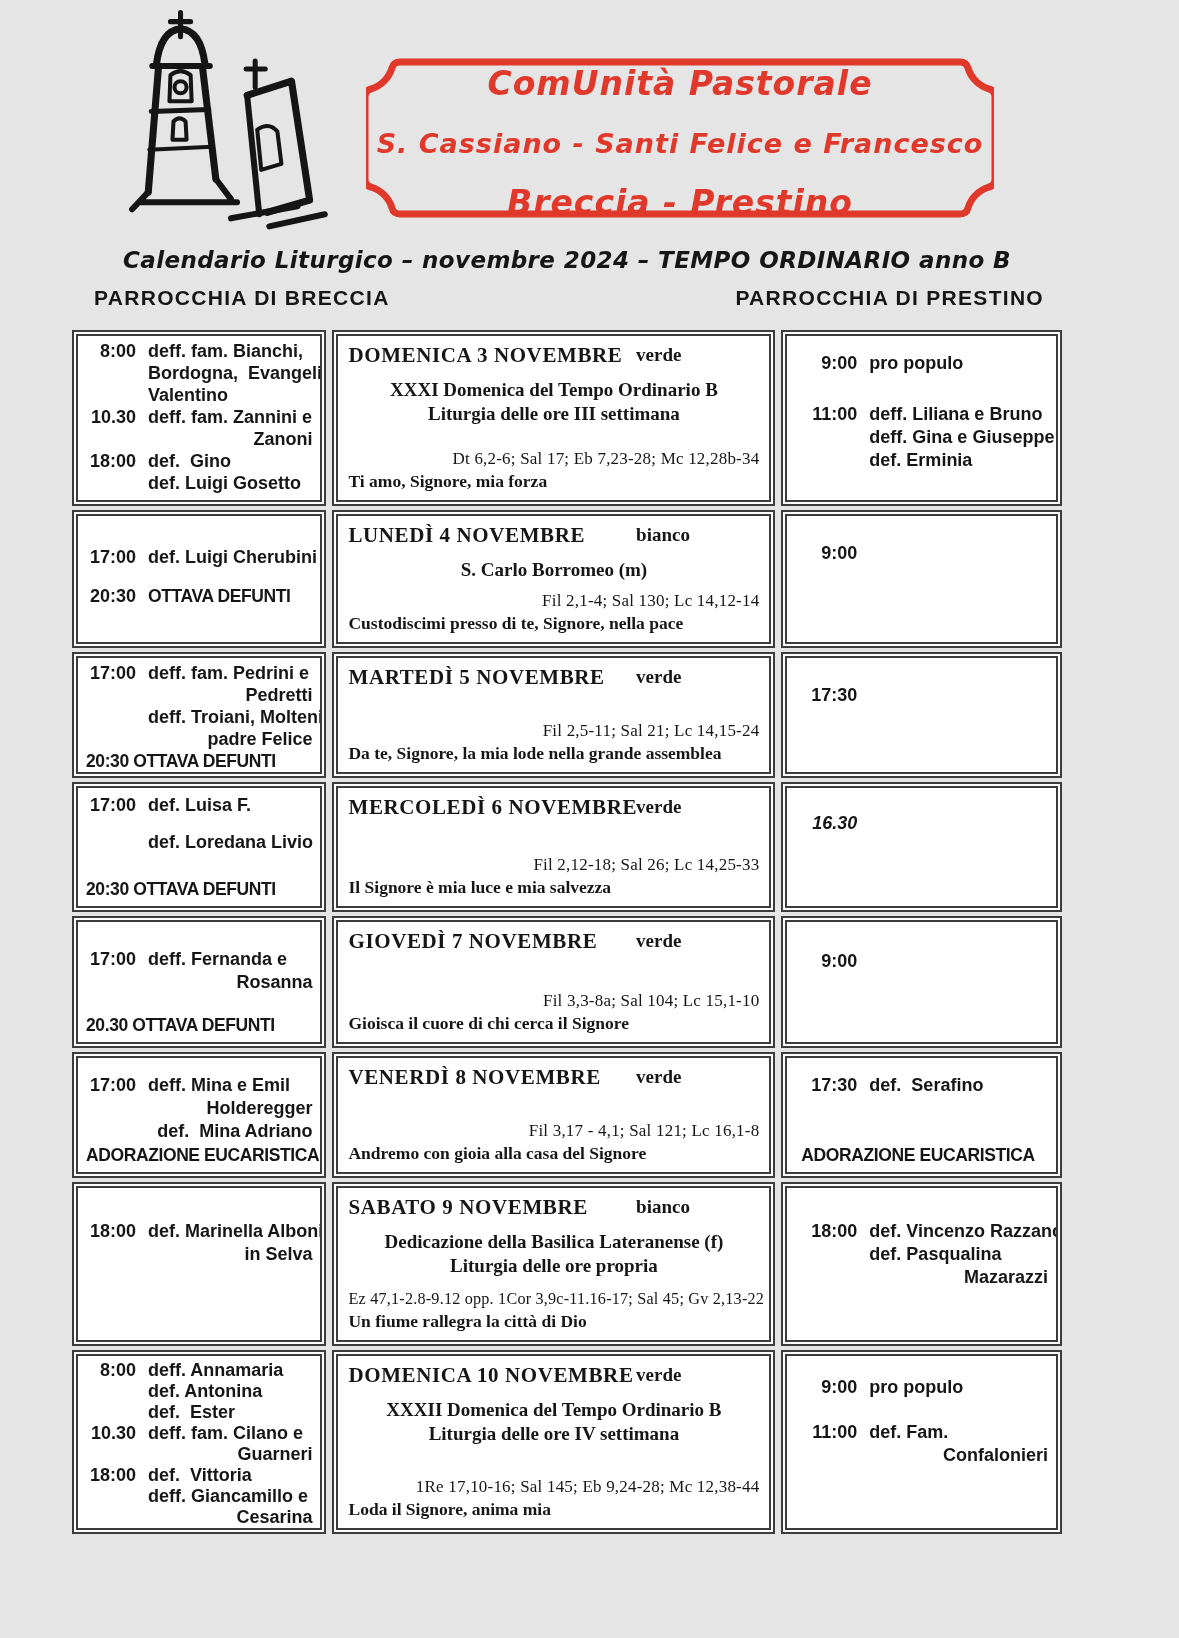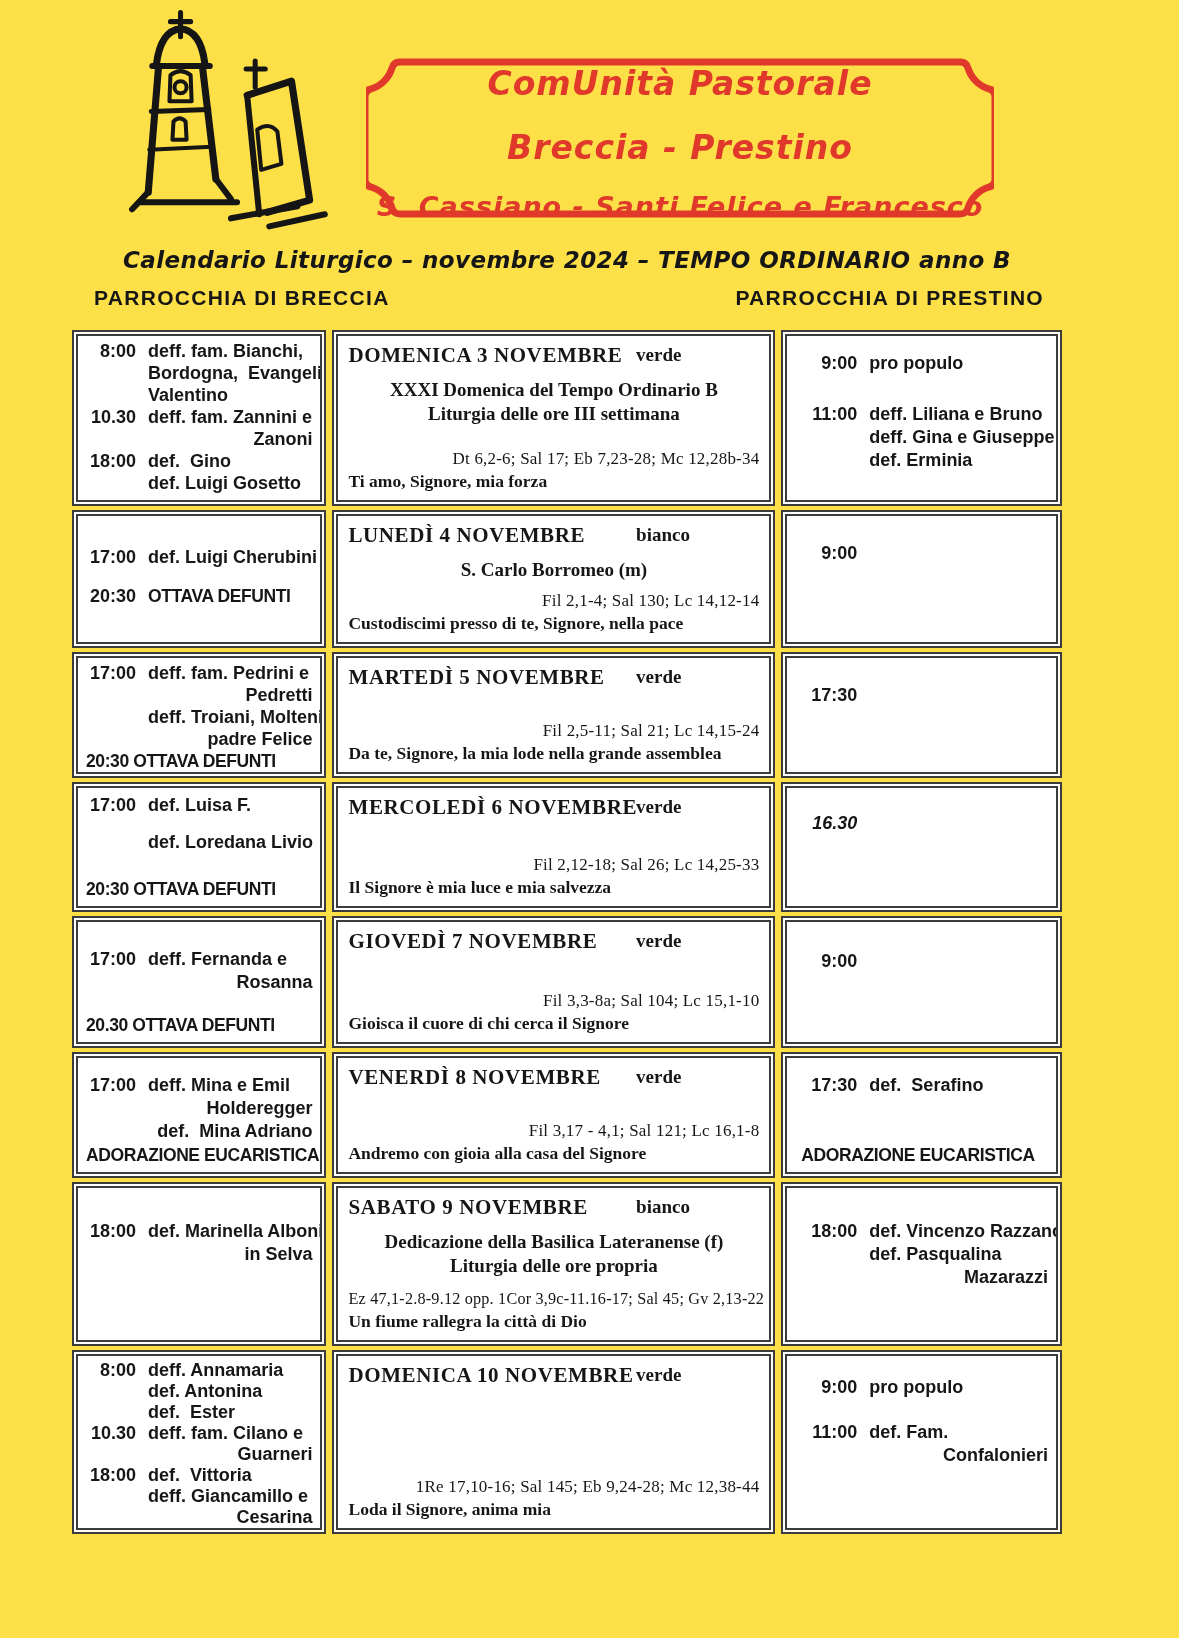--- a/index.html
+++ b/index.html
@@ -1,18 +1,18 @@
 <!DOCTYPE html>
 <html style="--red: #e0392b;"><head>
 <meta charset="utf-8">
 <title>Calendario Liturgico</title>
 <style>
   html,body{margin:0;padding:0;background:#ffffff;}
   body{width:1179px;height:1638px;font-family:"Liberation Sans",sans-serif;color:#161616;overflow:hidden;}
-  .page{position:relative;width:1179px;height:1638px;background:#fde047;}
+  .page{position:relative;width:1179px;height:1638px;background:#e5e5e5;}
 
   
   #logo{position:absolute;left:118px;top:2px;width:232px;height:238px;}
   #plaque{position:absolute;left:366px;top:50px;width:628px;height:188px;}
   #plaque svg.frame{position:absolute;left:0;top:0;width:100%;height:100%;}
   #plaque .lines{position:absolute;left:26px;right:26px;top:14px;bottom:16px;display:flex;flex-direction:column;justify-content:space-between;align-items:center;text-align:center;}
   .plq{color:var(--red,#e0392b);font-weight:bold;font-style:italic;font-family:"DejaVu Sans",sans-serif;letter-spacing:1px;white-space:pre;}
   .plq1{font-size:33px;}.plq2{font-size:33px;}.plq3{font-size:27px;}
   #subtitle{position:absolute;left:72px;top:247px;width:990px;text-align:center;font-family:"DejaVu Sans",sans-serif;font-weight:bold;font-style:italic;font-size:23px;letter-spacing:.4px;}
   #colheads{position:absolute;left:72px;top:286px;width:990px;display:flex;justify-content:space-between;font-size:21px;font-weight:bold;letter-spacing:1.3px;}
@@ -78,22 +78,22 @@
       </g>
     </svg>
   </div>
 
   <div id="plaque">
     <svg class="frame" viewBox="0 0 628 188">
       <path d="M34 12 H594 c4 0 7 2 8 6 c3 10 11 18 21 21 c4 1 6 4 6 8 v82 c0 4 -2 7 -6 8 c-10 3 -18 11 -21 21 c-1 4 -4 6 -8 6 H34 c-4 0 -7 -2 -8 -6 c-3 -10 -11 -18 -21 -21 c-4 -1 -6 -4 -6 -8 V47 c0 -4 2 -7 6 -8 c10 -3 18 -11 21 -21 c1 -4 4 -6 8 -6 Z" fill="none" stroke="#e0392b" stroke-width="7" stroke-linejoin="round"></path>
     </svg>
     <div class="lines">
       <div class="plq plq1">ComUnità Pastorale</div>
+      <div class="plq plq3">S. Cassiano - Santi Felice e Francesco</div>
       <div class="plq plq2">Breccia - Prestino</div>
-      <div class="plq plq3">S. Cassiano - Santi Felice e Francesco</div>
     </div>
   </div>
 
   <div id="subtitle">Calendario Liturgico – novembre 2024 – TEMPO ORDINARIO anno B</div>
 
   <div id="colheads">
     <span class="ch-left">PARROCCHIA DI BRECCIA</span>
     <span class="ch-right">PARROCCHIA DI PRESTINO</span>
   </div>
 
@@ -356,20 +356,24 @@
           </div>
           <div class="ln noT">
             <span class="txt">deff. Giancamillo e</span>
           </div>
           <div class="ln al-r">
             <span class="txt">Cesarina</span>
           </div>
         </div>
         <div class="cell c-mid">
           <div class="day-head"><span class="day-title">DOMENICA 10 NOVEMBRE</span><span class="lit-color">verde</span></div>
+          <div class="mids">
+            <div class="mid">XXXII Domenica del Tempo Ordinario B</div>
+            <div class="mid">Liturgia delle ore IV settimana</div>
+          </div>
           <div class="readings">
             <div class="refs">1Re 17,10-16; Sal 145; Eb 9,24-28; Mc 12,38-44</div>
             <div class="resp">Loda il Signore, anima mia</div>
           </div>
         </div>
         <div class="cell c-right">
           <div class="ln" style="margin-top: 16px;">
             <span class="time">9:00</span>
             <span class="txt">pro populo</span>
           </div>

